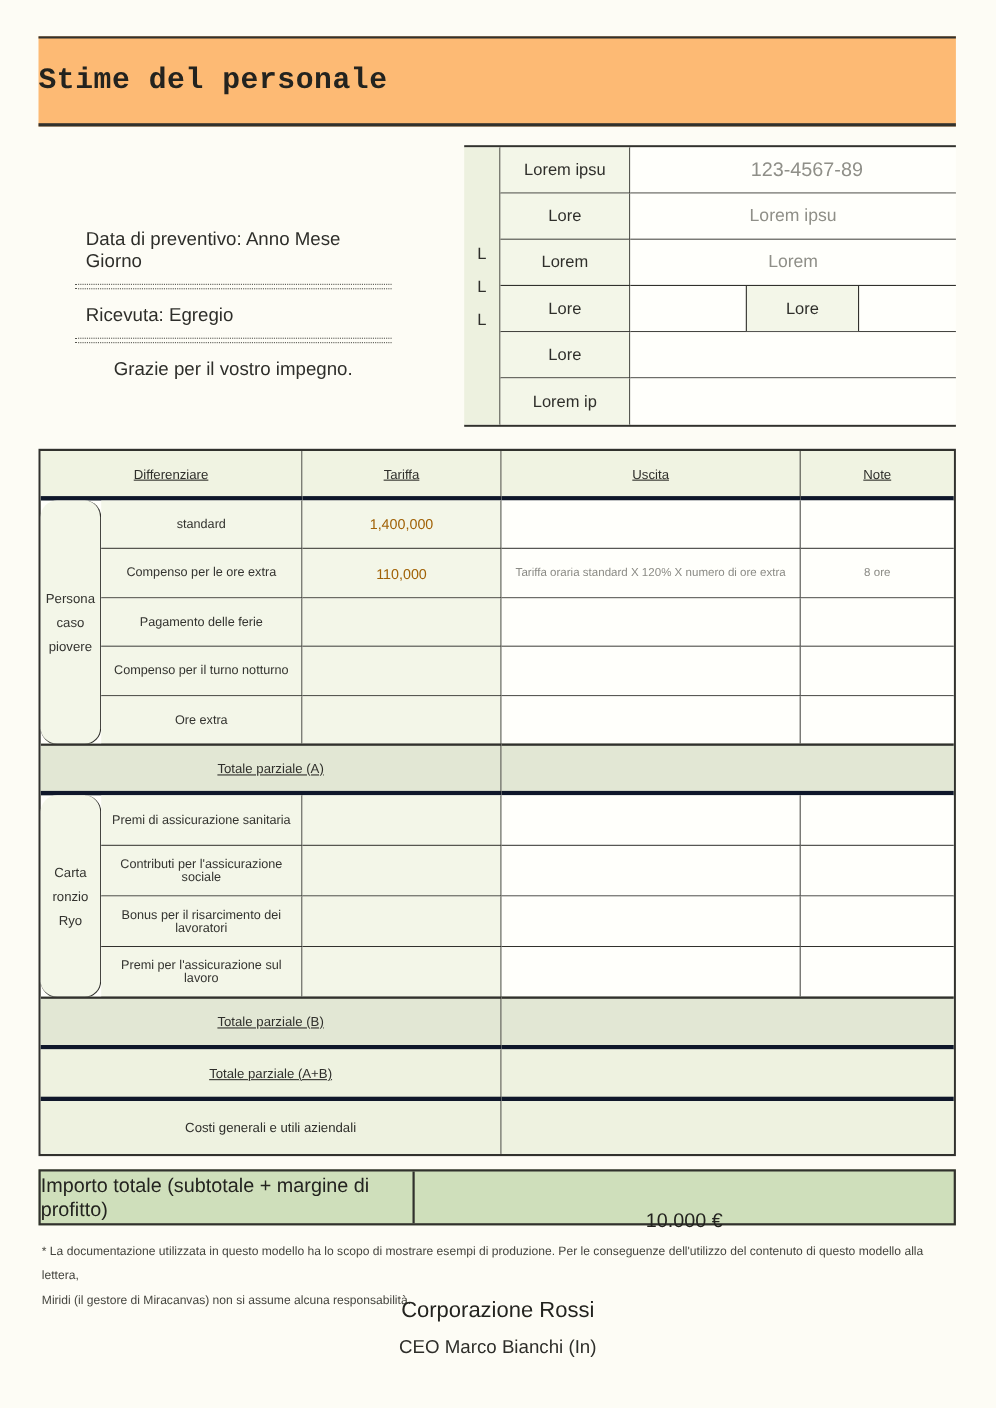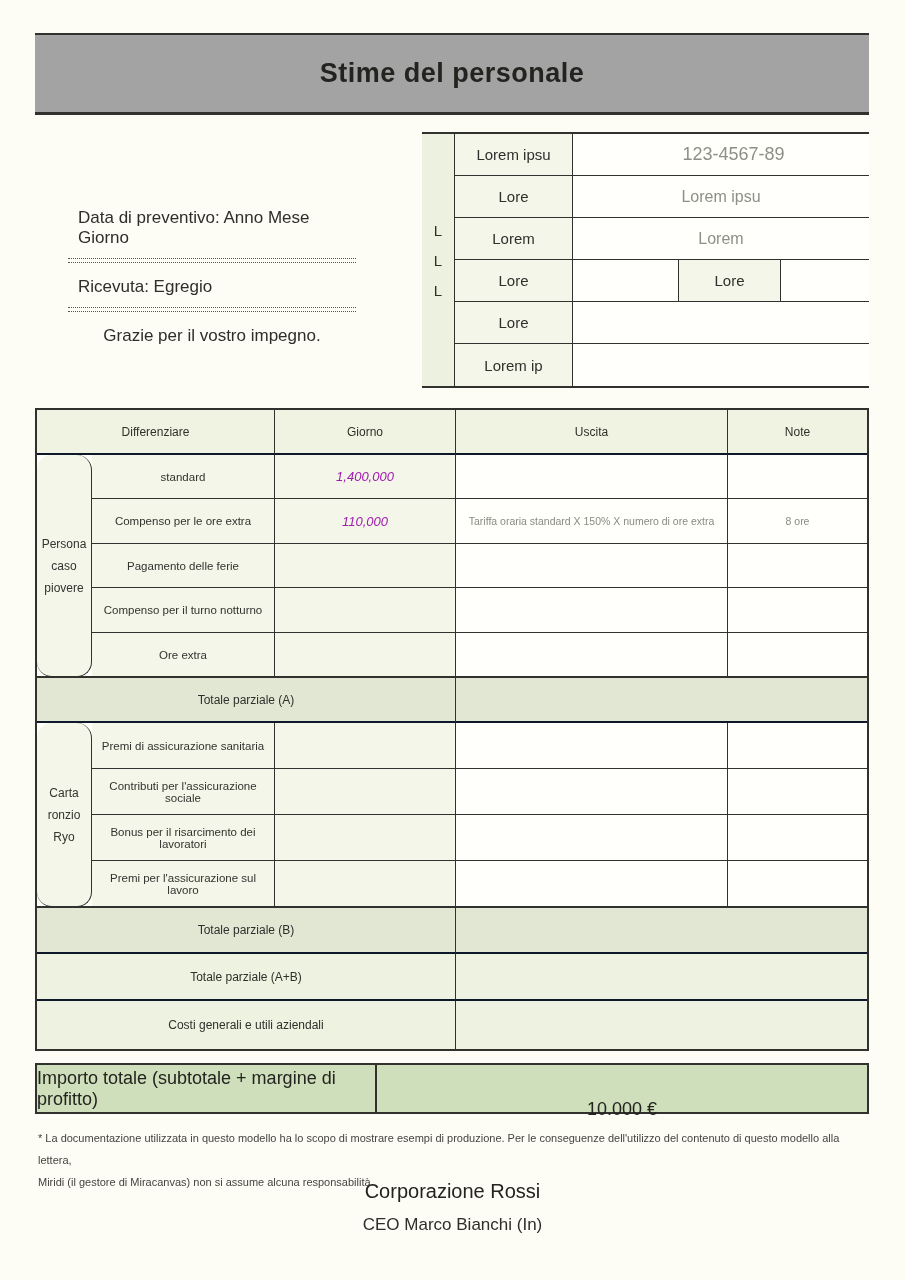--- a/index.html
+++ b/index.html
@@ -8,24 +8,24 @@
   .sheet {
     position: relative;
     width: 905px; height: 1280px;
     background: #fdfcf5;
     overflow: hidden;
   }
 
   
   .title-bar {
     position: absolute; left: 35px; top: 33px; width: 834px; height: 82px;
-    background: #a3a3a3;
+    background: #fdba74;
     border-top: 2px solid #31312d;
     border-bottom: 3px solid #31312d;
-    display: flex; align-items: center; justify-content: center;
+    display: flex; align-items: center; justify-content: flex-start; font-family: Liberation Mono, monospace;
   }
   .title-bar h1 { font-size: 27px; font-weight: 600; letter-spacing: 0.5px; color: #23231f; }
 
   
   .letter { position: absolute; left: 68px; top: 208px; width: 288px; }
   .letter .line-text { font-size: 17px; color: #2e2e2a; padding-left: 10px; }
   .dotted-rule {
     height: 5px; margin: 10px 0 14px 0;
     border-top: 1px dotted #55554f;
     border-bottom: 1px dotted #55554f;
@@ -77,29 +77,29 @@
     background: #fffffb;
   }
   .c { border-right: 1px solid #31312d; border-bottom: 1px solid #31312d;
        display: flex; align-items: center; justify-content: center; text-align: center; }
   .c.no-r { border-right: none; }
   .c.no-b { border-bottom: none; }
   .c.th { background: #f0f3e2; font-size: 12px; color: #2f2f2b; }
   .c.th.span2 { grid-column: 1 / 3; }
   .c.group { background: #f3f6e8; font-size: 12px; color: #33332f; line-height: 22px; border-radius: 15px; }
   .c.item { background: #f3f6e8; font-size: 11.5px; color: #33332f; padding: 0 4px; }
-  .c.amount { background: #f3f6e8; font-size: 13px; color: #a21caf; font-style: italic; }
+  .c.amount { background: #f3f6e8; font-size: 13px; color: #a16207; }
   .c.out { background: #fffffb; font-size: 10.5px; color: #8b8b85; padding: 0 6px; }
   .c.note { background: #fffffb; font-size: 10.5px; color: #8b8b85; }
   .c.sub-dark { background: #e2e7d4; }
   .c.sub-light { background: #eef2e0; }
   .c.sub-label { grid-column: 1 / 4; font-size: 12px; color: #2f2f2b; }
   .c.sub-value { grid-column: 4 / 6; }
   .c.t2 { border-top: 2px solid #31312d; margin-top: -1px; }
-  .c.b2 { border-bottom: 2px solid #0f172a; }
+  .c.b2 { border-bottom: 4px solid #0f172a; text-decoration: underline; }
 
   
   .total-bar {
     position: absolute; left: 35px; top: 1063px; width: 834px; height: 51px;
     background: #cfdfbb;
     border: 2px solid #31312d;
     display: flex;
   }
   .total-label { width: 340px; border-right: 2px solid #31312d;
     display: flex; align-items: center; justify-content: center;
@@ -158,39 +158,39 @@
       <div class="info-value"></div>
 
       <div class="info-label row-last">Lorem ip</div>
       <div class="info-value row-last"></div>
     </div>
   </div>
 
   <div class="main-table">
 
     <div class="c th span2 b2">Differenziare</div>
-    <div class="c th b2">Giorno</div>
+    <div class="c th b2">Tariffa</div>
     <div class="c th b2">Uscita</div>
     <div class="c th no-r b2">Note</div>
 
     <div class="c group" style="grid-row: span 5;">
       <div>
         <div>Persona</div>
         <div>caso</div>
         <div>piovere</div>
       </div>
     </div>
     <div class="c item">standard</div>
     <div class="c amount">1,400,000</div>
     <div class="c out"></div>
     <div class="c note no-r"></div>
 
     <div class="c item">Compenso per le ore extra</div>
     <div class="c amount">110,000</div>
-    <div class="c out">Tariffa oraria standard X 150% X numero di ore extra</div>
+    <div class="c out">Tariffa oraria standard X 120% X numero di ore extra</div>
     <div class="c note no-r">8 ore</div>
 
     <div class="c item">Pagamento delle ferie</div>
     <div class="c amount"></div>
     <div class="c out"></div>
     <div class="c note no-r"></div>
 
     <div class="c item">Compenso per il turno notturno</div>
     <div class="c amount"></div>
     <div class="c out"></div>

